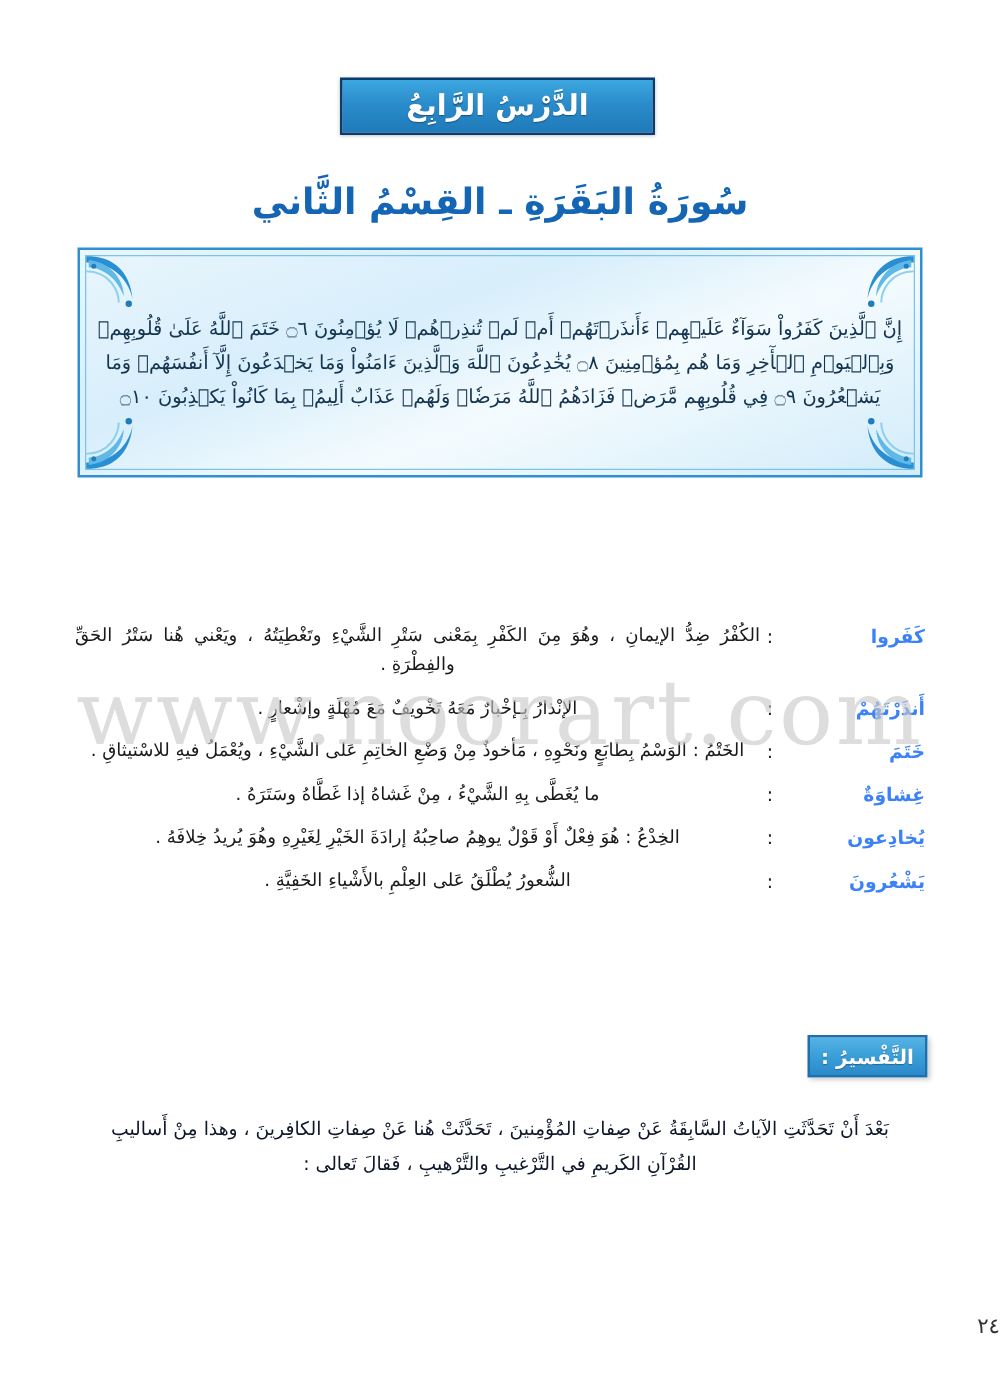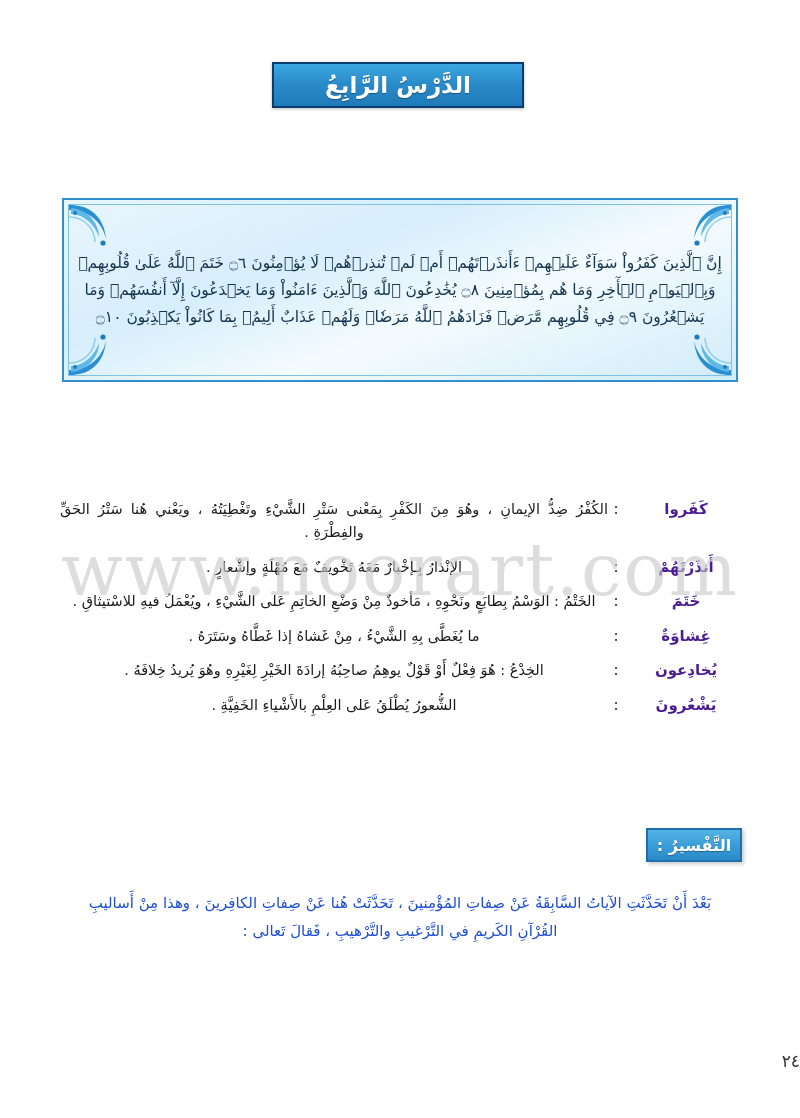--- a/index.html
+++ b/index.html
@@ -157,23 +157,23 @@
     width: 680px;
   }
   .vocab-row {
     display: flex;
     flex-direction: row;
     align-items: flex-start;
     margin-bottom: 11px;
   }
   .vocab-term {
     flex: 0 0 108px;
-    text-align: center;
+    text-align: right;
     padding-left: 8px;
-    color: #4c1d95;
+    color: #3b82f6;
     font-size: 15px;
     font-weight: bold;
     white-space: nowrap;
     line-height: 1.5;
   }
   .vocab-colon {
     flex: 0 0 16px;
     text-align: center;
     color: #1a1a1a;
     font-size: 15px;
@@ -187,21 +187,21 @@
     text-align: justify;
     text-align-last: center;
   }
 
   
   .tafsir-body {
     position: absolute;
     top: 890px;
     left: 70px;
     width: 660px;
-    color: #1d4ed8;
+    color: #0f172a;
     font-size: 15px;
     line-height: 1.85;
     text-align: center;
   }
 
   
   .page-number {
     position: absolute;
     top: 1038px;
     left: 0;
@@ -215,20 +215,21 @@
 </style>
 </head>
 <body>
 
 <div class="page">
 
   <div class="lesson-banner">
     <span class="txt">الدَّرْسُ الرَّابِعُ</span>
   </div>
 
+  <div class="surah-title">سُورَةُ البَقَرَةِ ـ القِسْمُ الثَّاني</div>
 
   <div class="quran-frame">
     <div class="quran-inner">
 
       <span class="orn tl">
         <svg viewBox="0 0 46 46" width="46" height="46" aria-hidden="true">
           <path d="M44 2 C34 2 26 4 19 10 C12 16 8 25 7 36 C9 27 14 19 21 14 C28 9 36 7 44 7 Z" fill="#2a8ed2"></path>
           <path d="M42 5 C33 6 25 10 20 17 C16 22 14 28 14 34 C17 26 22 19 29 15 C34 12 38 11 42 11 Z" fill="#5fb8e6"></path>
           <circle cx="10" cy="40" r="2.6" fill="#1f7cbd"></circle>
           <circle cx="38" cy="10" r="2" fill="#1f7cbd"></circle>

